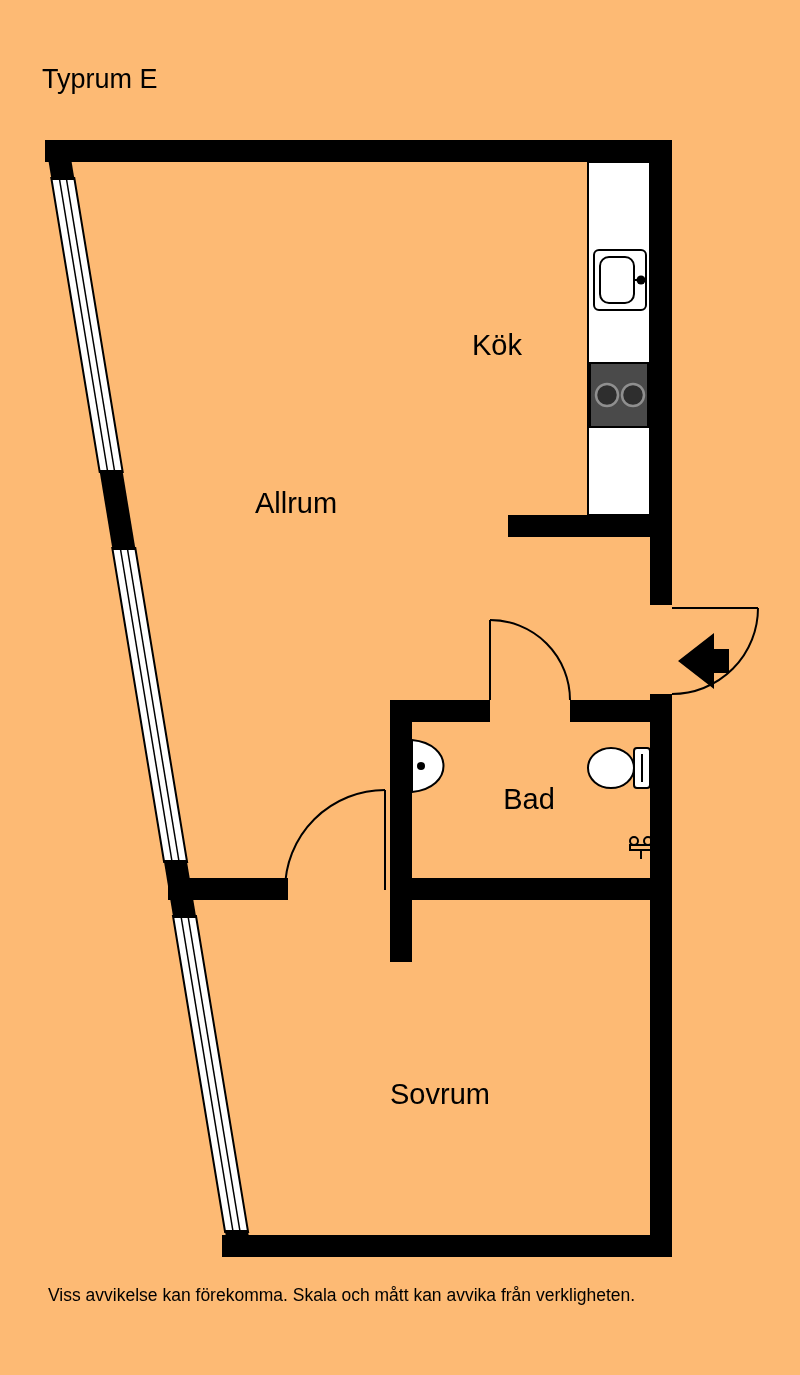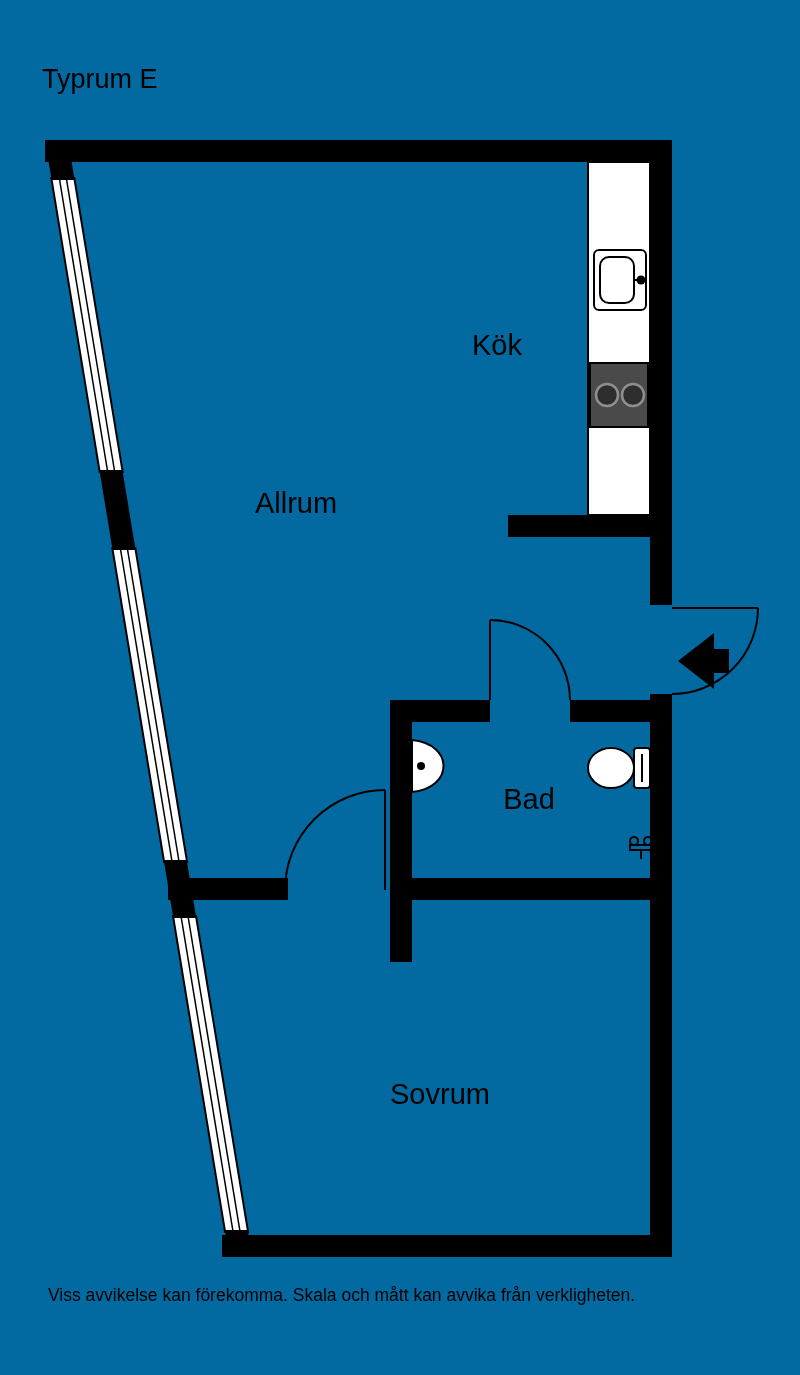--- a/index.html
+++ b/index.html
@@ -7,21 +7,21 @@
     padding: 0;
     background: #ffffff;
     width: 800px;
     height: 1375px;
     font-family: "Liberation Sans", sans-serif;
   }
   .page {
     position: relative;
     width: 800px;
     height: 1375px;
-    background: #0369a1;
+    background: #fdba74;
     overflow: hidden;
     text-align: center;
   }
   svg { display: block; }
   .wall { fill: #000000; stroke: none; }
   .thin { fill: #ffffff; stroke: #000000; stroke-width: 2; }
   .thinline { fill: none; stroke: #000000; stroke-width: 2; }
   .glaze { fill: none; stroke: #000000; stroke-width: 1.5; }
   .arc { fill: none; stroke: #000000; stroke-width: 2; }
   .room-label {

